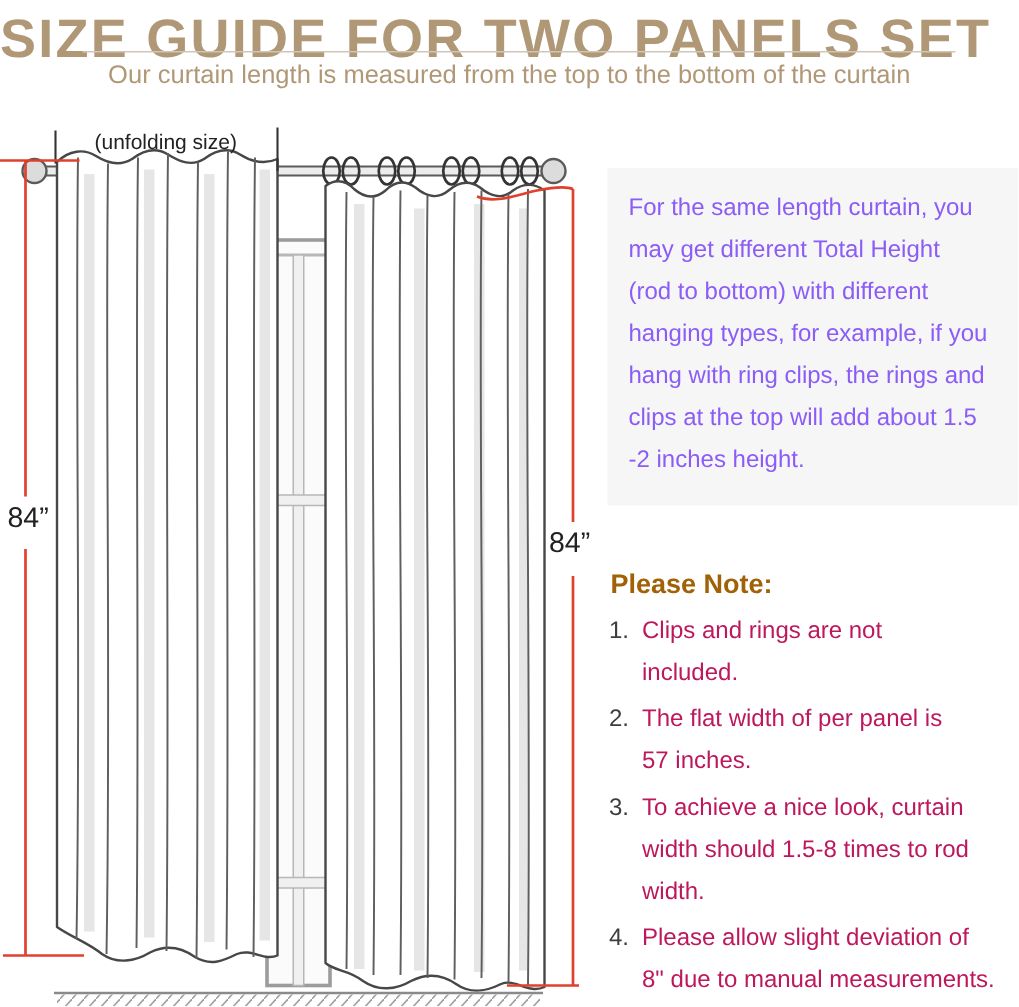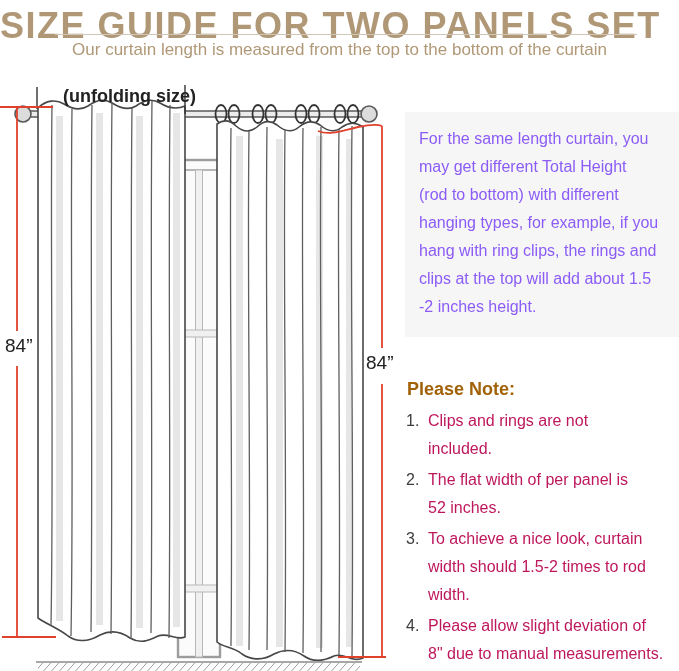--- a/index.html
+++ b/index.html
@@ -16,21 +16,21 @@
   }
   .subtitle{
     position:absolute;top:40px;left:0;width:100%;text-align:center;
     font-size:17px;font-weight:normal;color:#b09877;white-space:nowrap;
   }
   .diagram-svg{position:absolute;left:0;top:0;width:679px;height:671px;}
   .pw-label{
     position:absolute;left:29px;top:66px;font-size:18px;font-weight:bold;color:#111;white-space:nowrap;
   }
   .pw-sub{
-    position:absolute;left:63px;top:86px;font-size:18px;font-weight:bold;color:#222;white-space:nowrap;
+    position:absolute;left:63px;top:86px;font-size:14px;font-weight:normal;color:#222;white-space:nowrap;
   }
   .h-label{
     position:absolute;font-size:19px;color:#222;white-space:nowrap;background:#fff;padding:1px 2px;
   }
   .h-left{left:3px;top:334px;}
   .h-right{left:364px;top:351px;}
   .info-box{
     position:absolute;left:405px;top:112px;width:274px;height:225px;background:#f6f6f6;
     box-sizing:border-box;padding:13px 12px 12px 14px;
   }
@@ -183,26 +183,26 @@
 
   <div class="note-list">
     <div class="note-item">
       <span class="note-num">1.</span>
       <span class="note-text">Clips and rings are not
 included.</span>
     </div>
     <div class="note-item">
       <span class="note-num">2.</span>
       <span class="note-text">The flat width of per panel is
-52 inches.</span>
+57 inches.</span>
     </div>
     <div class="note-item">
       <span class="note-num">3.</span>
       <span class="note-text">To achieve a nice look, curtain
-width should 1.5-2 times to rod
+width should 1.5-8 times to rod
 width.</span>
     </div>
     <div class="note-item">
       <span class="note-num">4.</span>
       <span class="note-text">Please allow slight deviation of
 8" due to manual measurements.</span>
     </div>
   </div>
 
 </div>

